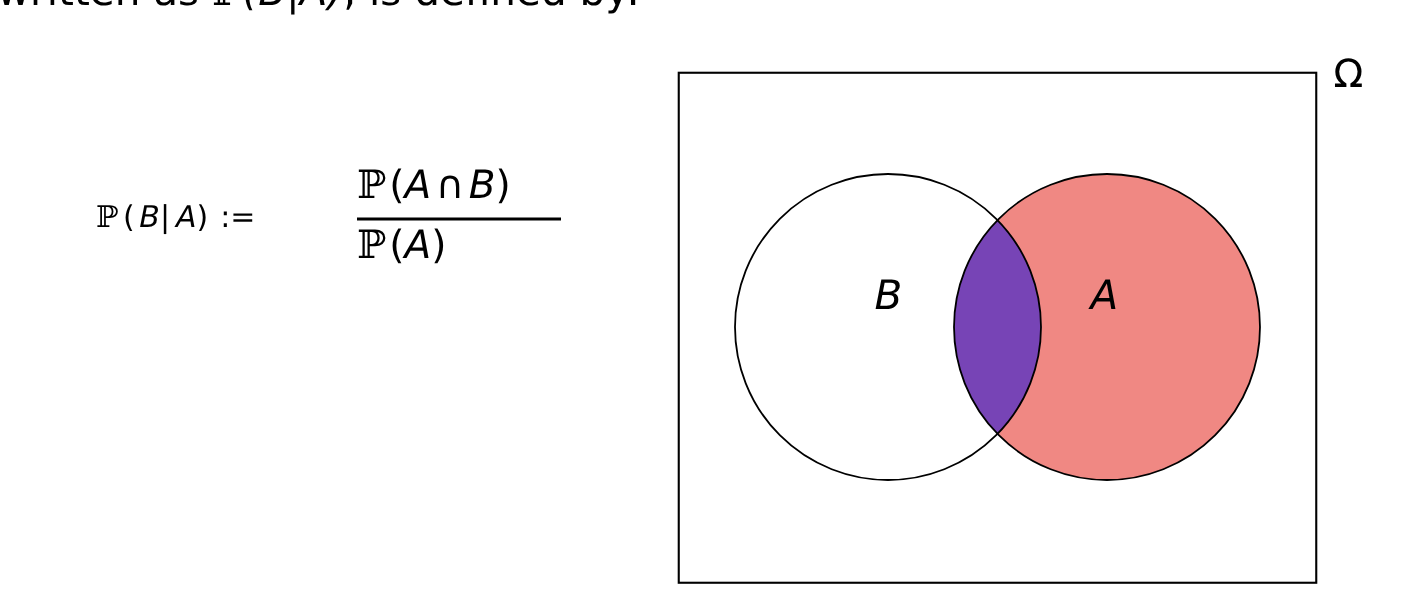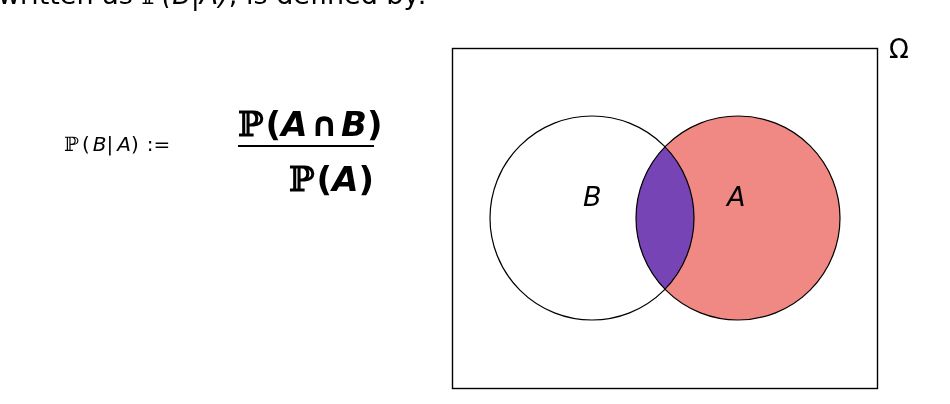--- a/index.html
+++ b/index.html
@@ -12,25 +12,25 @@
       font-size: 27px; white-space: nowrap; line-height: 34px;
     }
     .intro .bb, .formula .bb { font-family: "DejaVu Serif", serif; font-style: normal; }
     .formula { position: absolute; left: 0; top: 0; }
     .lhs {
       position: absolute; left: 64px; top: 128px;
       font-size: 20px; line-height: 32px; white-space: nowrap;
     }
     .frac {
       position: absolute; left: 238px; top: 108px; width: 136px;
-      text-align: right; font-size: 34px; white-space: nowrap; font-weight: bold;
+      text-align: left; font-size: 26px; white-space: nowrap;
     }
     .frac .num { line-height: 32px; height: 37px; }
     .frac .bar { height: 1.6px; background: #000; width: 136px; }
-    .frac .den { line-height: 32px; padding-top: 16px; }
+    .frac .den { line-height: 32px; padding-top: 1px; }
     .it { font-style: italic; }
     svg.venn { position: absolute; left: 0; top: 0; }
     .vlabel { font-family: "DejaVu Sans", sans-serif; font-style: italic; font-size: 27px; }
     .omega { font-family: "DejaVu Sans", sans-serif; font-size: 26px; }
   </style>
 </head>
 <body>
 
 <div class="intro">
   <span>written as </span><span class="bb">ℙ</span><span class="it">(B|A)</span><span>, is defined by:</span>

